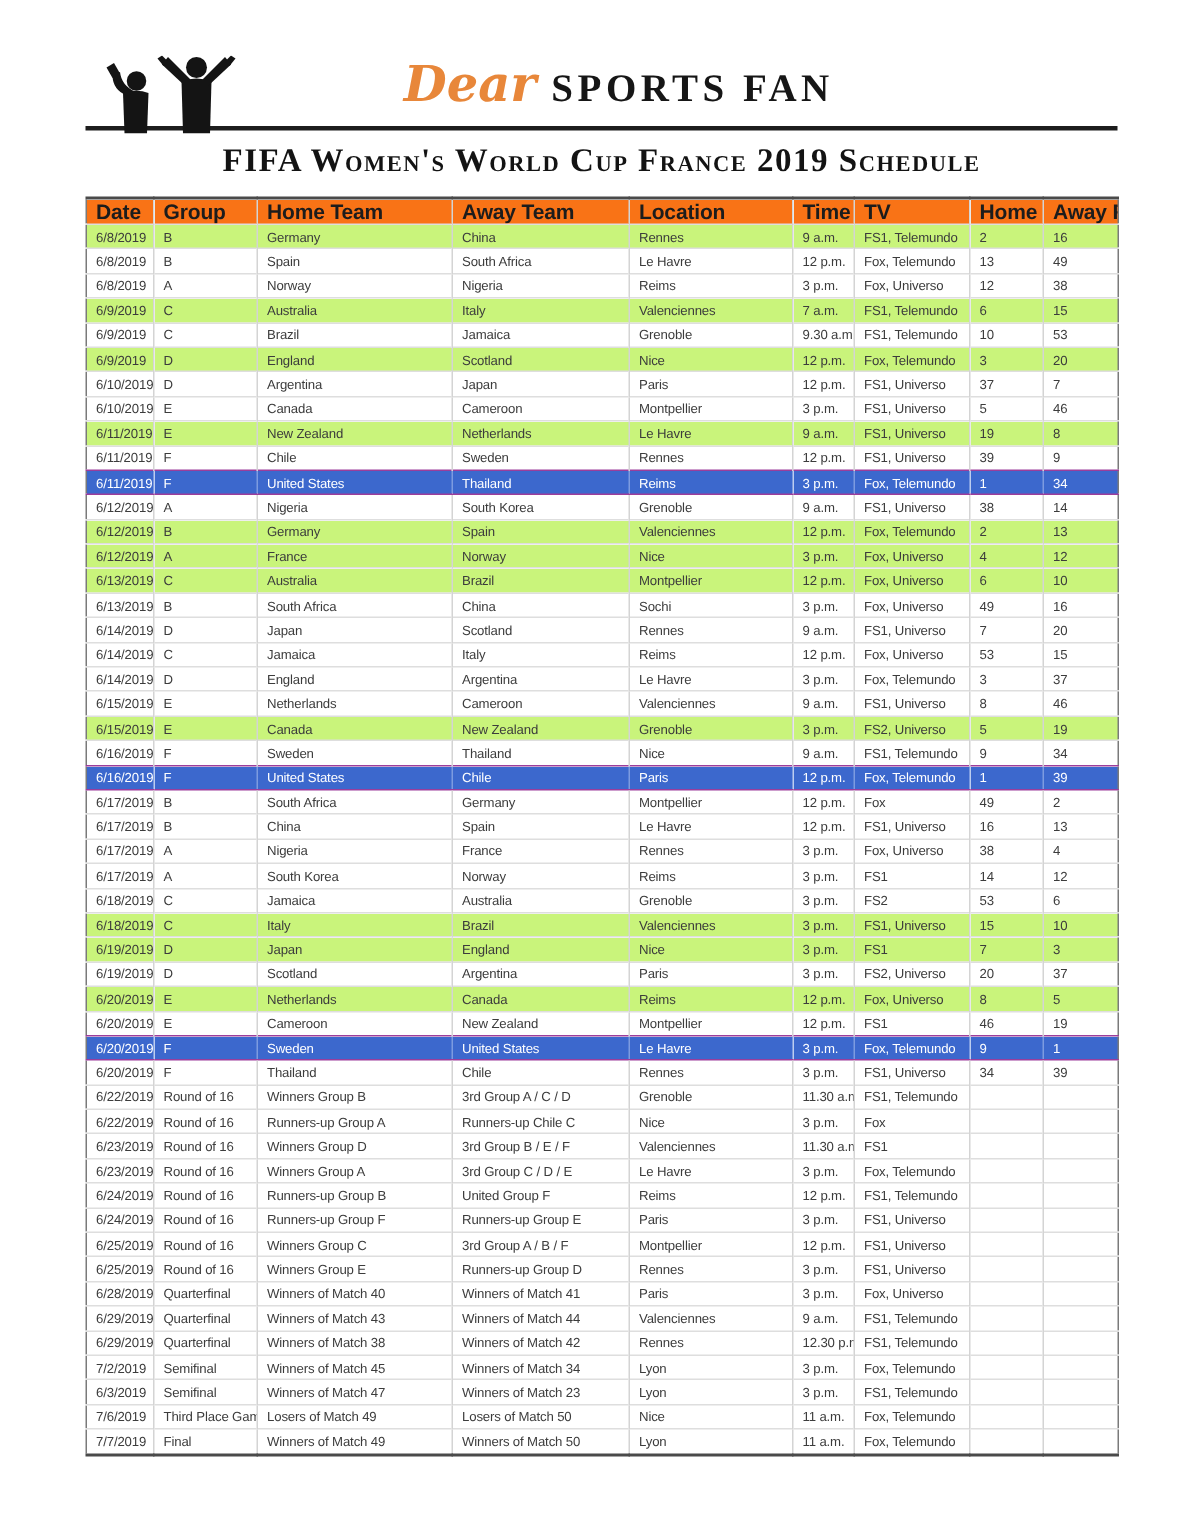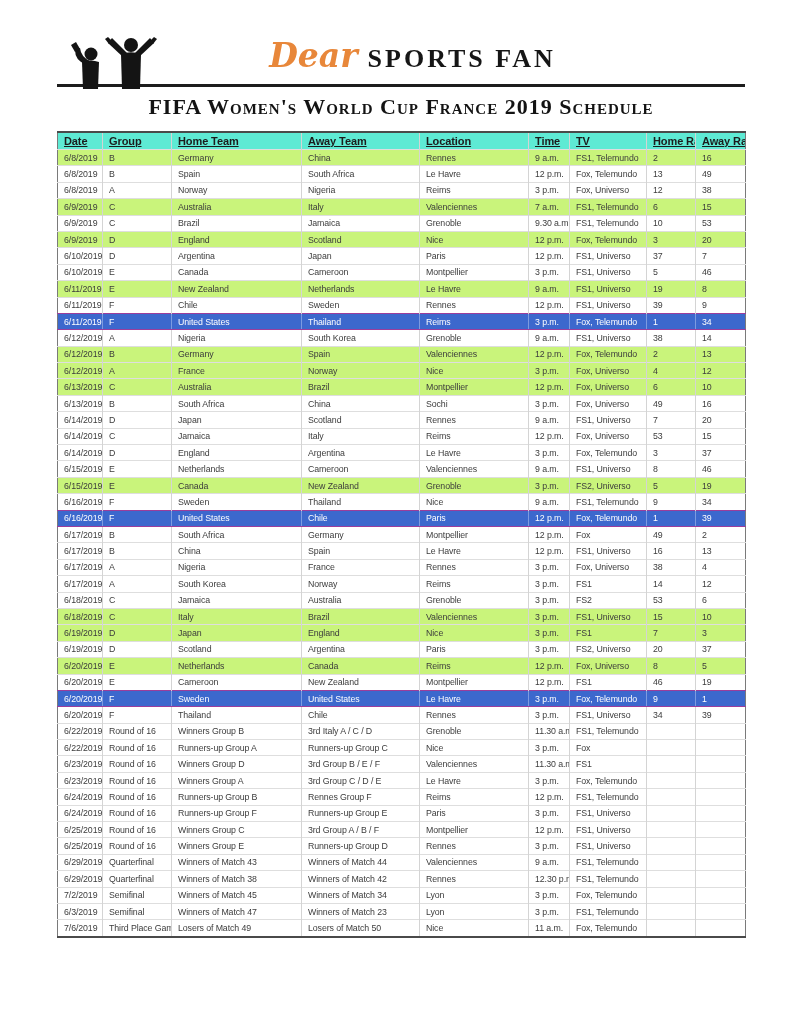--- a/index.html
+++ b/index.html
@@ -32,21 +32,21 @@
   table.sched{
     border-collapse:collapse;table-layout:fixed;width:688px;
     border:1px solid #7a7a7a;border-top:2px solid #4a4a4a;border-bottom:2px solid #4a4a4a;
   }
   .sched th,.sched td{
     height:15.4px;padding:0 4px 0 6px;font-size:8.8px;letter-spacing:-0.1px;
     color:#3c3c3c;border-left:1px solid #d4d4d4;border-top:1px solid #dedede;
     white-space:nowrap;overflow:hidden;text-align:left;vertical-align:middle;
   }
   .sched th{
-    height:16px;font-weight:bold;font-size:11px;color:#1c1c1c;background:#5eead4;text-decoration:underline;
+    height:16px;font-weight:bold;font-size:14px;color:#1c1c1c;background:#f97316;
   }
   .sched th:first-child,.sched td:first-child{border-left:none;}
   .a-right{text-align:right;padding-right:6px;padding-left:2px;}
   tr.row-green td{background:var(--green-row,#c9f47b);}
   tr.row-blue td{
     background:var(--blue-row,#3c68cd);color:#ffffff;
     border-left-color:#7d9be0;
     border-top:1.5px solid var(--blue-border,#9b3d9b);
     border-bottom:1.5px solid var(--blue-border,#9b3d9b);
   }
@@ -490,32 +490,32 @@
           <td>Rennes</td>
           <td>3 p.m.</td>
           <td>FS1, Universo</td>
           <td class="a-right">34</td>
           <td class="a-right">39</td>
         </tr>
         <tr class="row-white">
           <td class="a-right">6/22/2019</td>
           <td>Round of 16</td>
           <td>Winners Group B</td>
-          <td>3rd Italy A / C / D</td>
+          <td>3rd Group A / C / D</td>
           <td>Grenoble</td>
           <td>11.30 a.m.</td>
           <td>FS1, Telemundo</td>
           <td class="a-right"></td>
           <td class="a-right"></td>
         </tr>
         <tr class="row-white">
           <td class="a-right">6/22/2019</td>
           <td>Round of 16</td>
           <td>Runners-up Group A</td>
-          <td>Runners-up Group C</td>
+          <td>Runners-up Chile C</td>
           <td>Nice</td>
           <td>3 p.m.</td>
           <td>Fox</td>
           <td class="a-right"></td>
           <td class="a-right"></td>
         </tr>
         <tr class="row-white">
           <td class="a-right">6/23/2019</td>
           <td>Round of 16</td>
           <td>Winners Group D</td>
@@ -534,21 +534,21 @@
           <td>Le Havre</td>
           <td>3 p.m.</td>
           <td>Fox, Telemundo</td>
           <td class="a-right"></td>
           <td class="a-right"></td>
         </tr>
         <tr class="row-white">
           <td class="a-right">6/24/2019</td>
           <td>Round of 16</td>
           <td>Runners-up Group B</td>
-          <td>Rennes Group F</td>
+          <td>United Group F</td>
           <td>Reims</td>
           <td>12 p.m.</td>
           <td>FS1, Telemundo</td>
           <td class="a-right"></td>
           <td class="a-right"></td>
         </tr>
         <tr class="row-white">
           <td class="a-right">6/24/2019</td>
           <td>Round of 16</td>
           <td>Runners-up Group F</td>
@@ -571,20 +571,31 @@
           <td class="a-right"></td>
         </tr>
         <tr class="row-white">
           <td class="a-right">6/25/2019</td>
           <td>Round of 16</td>
           <td>Winners Group E</td>
           <td>Runners-up Group D</td>
           <td>Rennes</td>
           <td>3 p.m.</td>
           <td>FS1, Universo</td>
+          <td class="a-right"></td>
+          <td class="a-right"></td>
+        </tr>
+        <tr class="row-white">
+          <td class="a-right">6/28/2019</td>
+          <td>Quarterfinal</td>
+          <td>Winners of Match 40</td>
+          <td>Winners of Match 41</td>
+          <td>Paris</td>
+          <td>3 p.m.</td>
+          <td>Fox, Universo</td>
           <td class="a-right"></td>
           <td class="a-right"></td>
         </tr>
         <tr class="row-white">
           <td class="a-right">6/29/2019</td>
           <td>Quarterfinal</td>
           <td>Winners of Match 43</td>
           <td>Winners of Match 44</td>
           <td>Valenciennes</td>
           <td>9 a.m.</td>
@@ -629,16 +640,27 @@
           <td class="a-right">7/6/2019</td>
           <td>Third Place Game</td>
           <td>Losers of Match 49</td>
           <td>Losers of Match 50</td>
           <td>Nice</td>
           <td>11 a.m.</td>
           <td>Fox, Telemundo</td>
           <td class="a-right"></td>
           <td class="a-right"></td>
         </tr>
+        <tr class="row-white">
+          <td class="a-right">7/7/2019</td>
+          <td>Final</td>
+          <td>Winners of Match 49</td>
+          <td>Winners of Match 50</td>
+          <td>Lyon</td>
+          <td>11 a.m.</td>
+          <td>Fox, Telemundo</td>
+          <td class="a-right"></td>
+          <td class="a-right"></td>
+        </tr>
       </tbody>
   </table>
 
 </div>
 
 </body></html>

